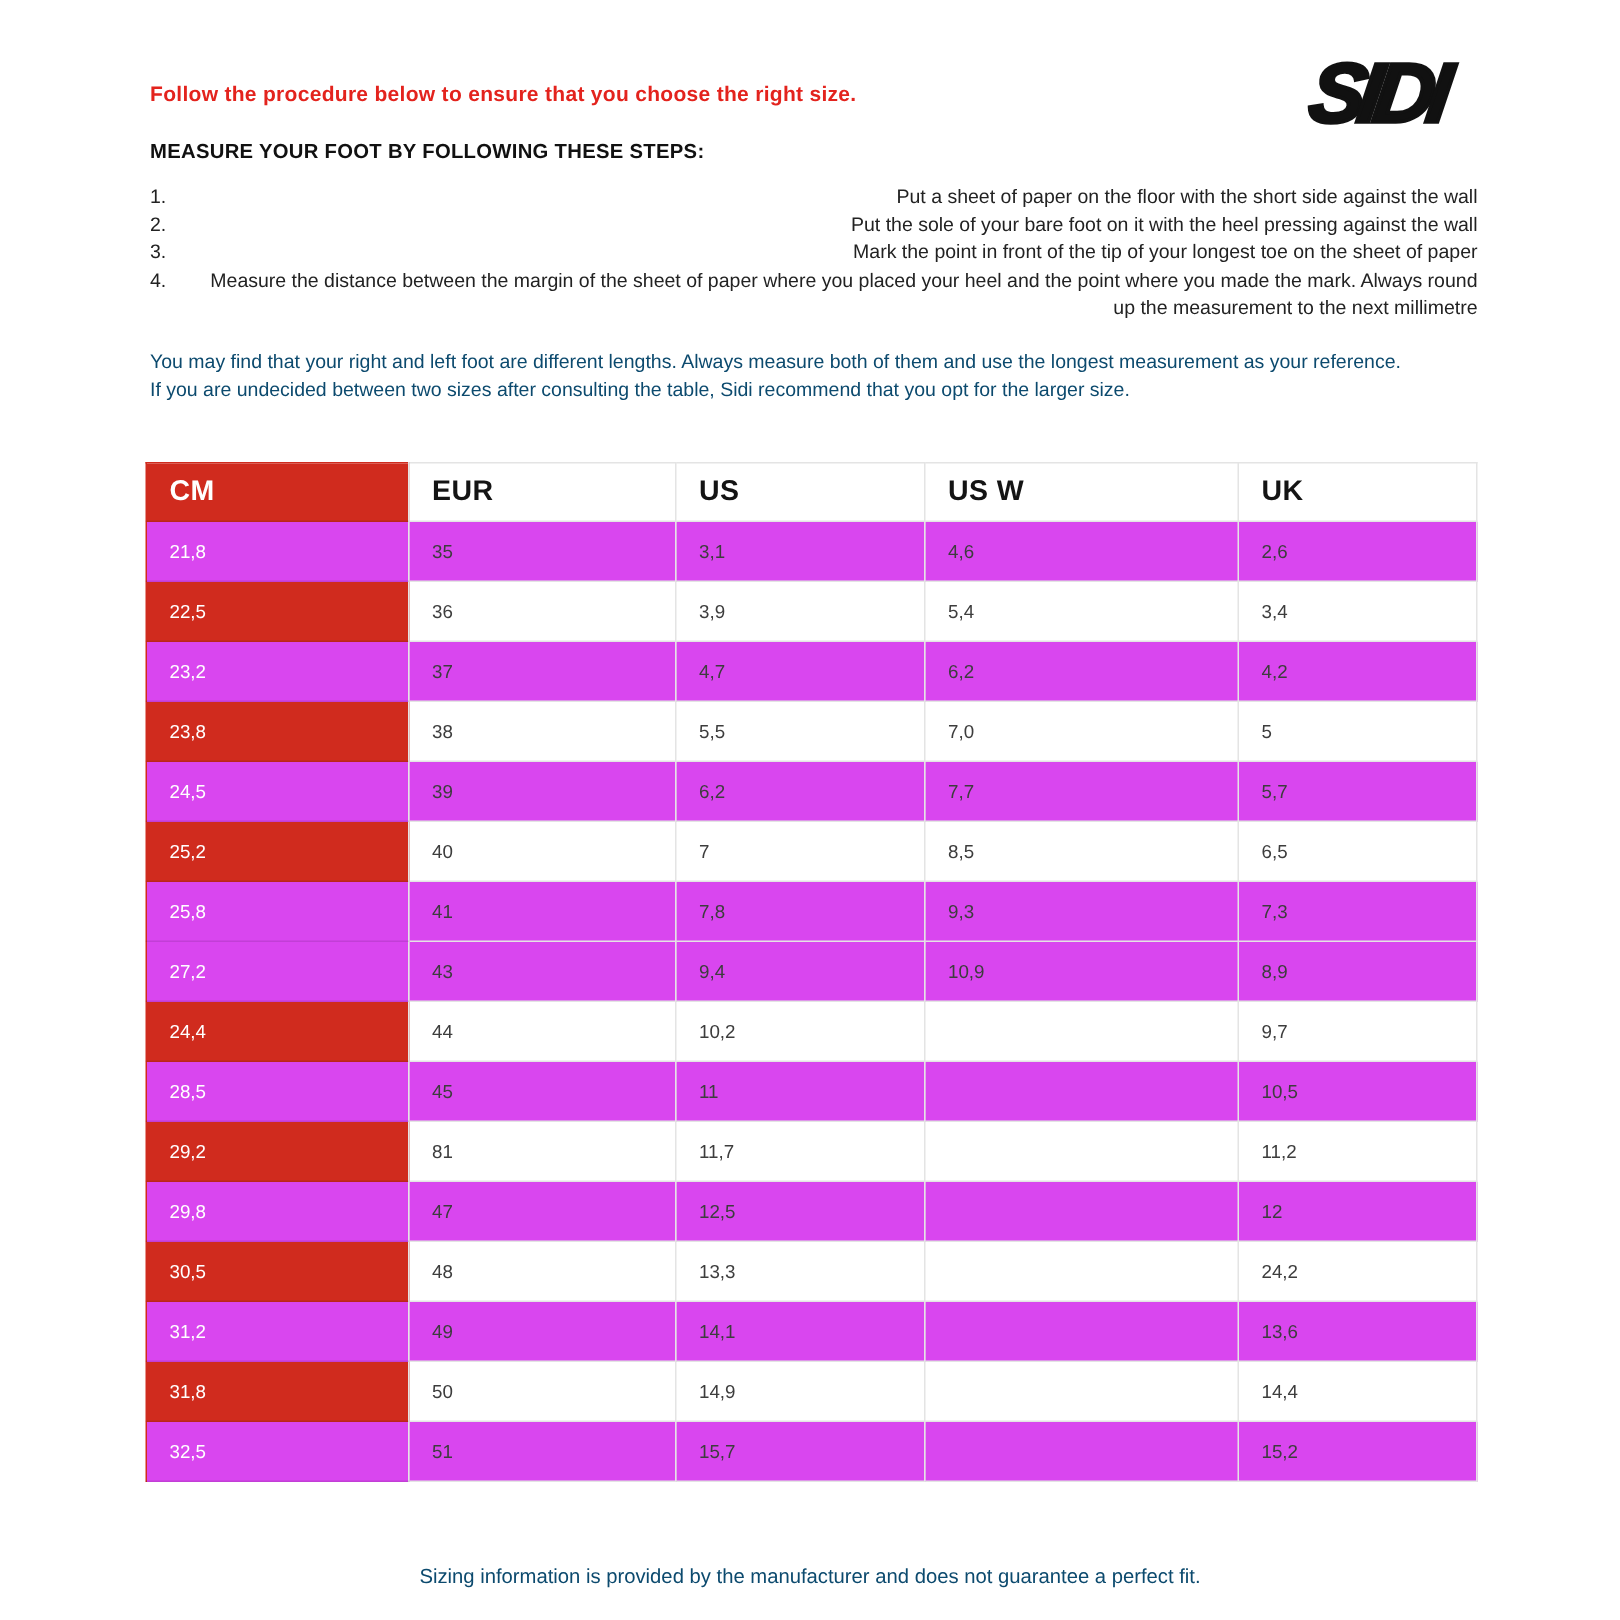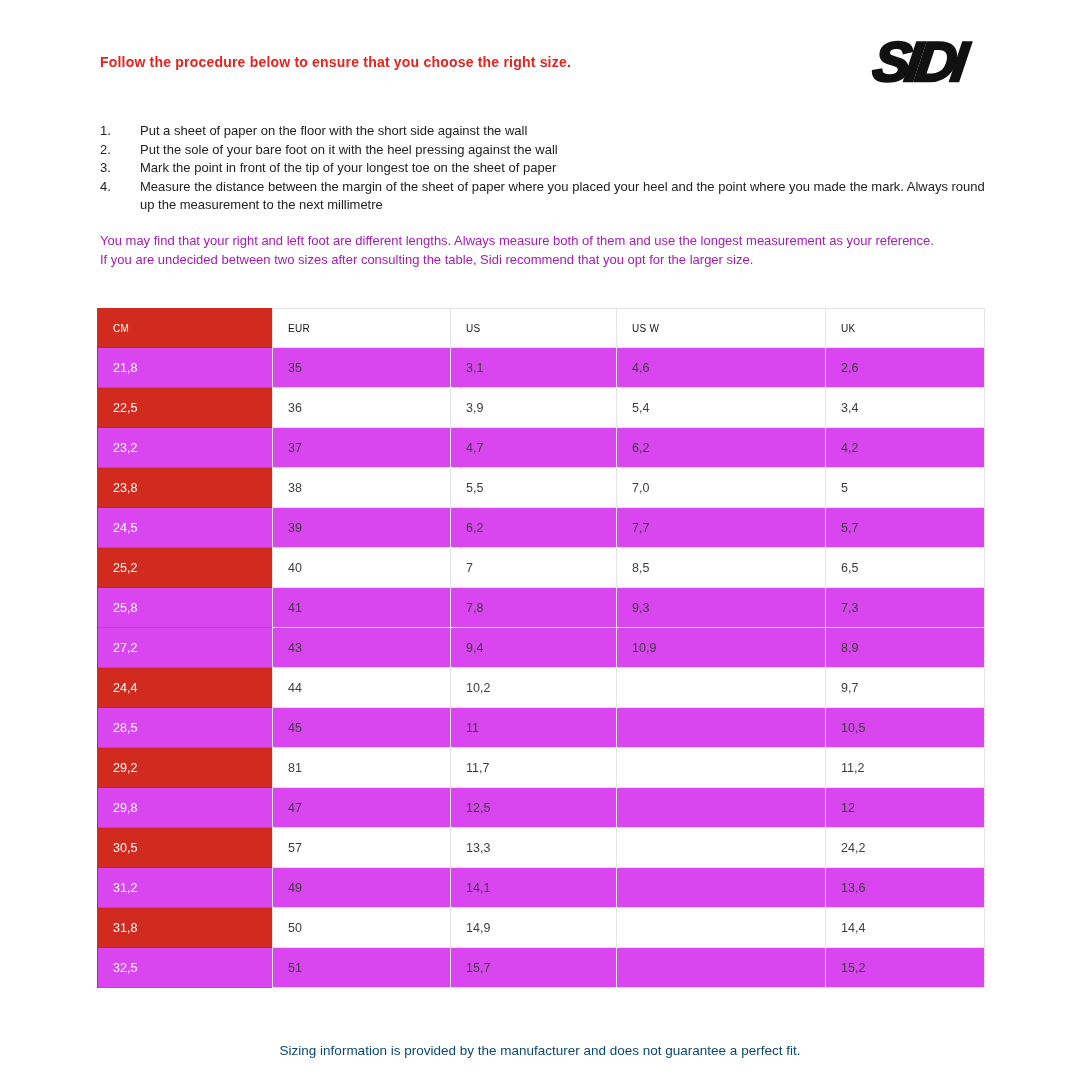--- a/index.html
+++ b/index.html
@@ -34,27 +34,27 @@
   }
 
   .steps {
     position: absolute; left: 100px; top: 122px;
     width: 885px;
     font-size: 13px; line-height: 18.5px;
     color: #222222;
   }
   .step { display: flex; }
   .step-num { width: 40px; flex: 0 0 40px; }
-  .step-text { flex: 1; }
+  .step-text { flex: 1; text-align: right; }
 
   .note {
     position: absolute; left: 100px; top: 231px;
     width: 885px;
     font-size: 13px; line-height: 19px;
-    color: #a21caf;
+    color: #0c4a6e;
   }
 
   table.size-table {
     position: absolute; left: 97px; top: 308px;
     width: 887px;
     border-collapse: collapse;
     table-layout: fixed;
   }
   .size-table col.c1 { width: 175px; }
   .size-table col.c2 { width: 178px; }
@@ -64,21 +64,21 @@
 
   .size-table th, .size-table td {
     border: 1px solid #e4e4e4;
     padding: 0 0 0 15px;
     text-align: left;
     vertical-align: middle;
     font-size: 12.5px;
   }
   .size-table th {
     height: 39px;
-    font-size: 10px; font-weight: normal;
+    font-size: 19px; font-weight: bold;
     color: #141414;
     background: #ffffff;
     letter-spacing: 0.3px;
   }
   .size-table td { height: 40px; color: #3d3d3d; }
   .size-table tr.alt td { background: #d946ef; }
   .size-table th.red, .size-table td.red {
     background: var(--sidi-red);
     color: #ffffff;
     border-top-color: rgba(0,0,0,0.10);
@@ -101,20 +101,21 @@
 <div class="page">
 
   <div class="headline">Follow the procedure below to ensure that you choose the right size.</div>
 
   <div class="logo">
     <svg width="205" height="56" viewBox="0 0 205 56">
       <text x="100" y="47" text-anchor="middle" font-family="Liberation Sans, sans-serif" font-size="56" font-weight="bold" font-style="italic" letter-spacing="-5" fill="#111111" stroke="#111111" stroke-width="2.5" transform="skewX(-8)">SIDI</text>
     </svg>
   </div>
 
+  <div class="steps-title">MEASURE YOUR FOOT BY FOLLOWING THESE STEPS:</div>
 
   <div class="steps">
     <div class="step">
       <span class="step-num">1.</span>
       <span class="step-text">Put a sheet of paper on the floor with the short side against the wall</span>
     </div>
     <div class="step">
       <span class="step-num">2.</span>
       <span class="step-text">Put the sole of your bare foot on it with the heel pressing against the wall</span>
     </div>
@@ -230,21 +231,21 @@
         </tr>
         <tr class="alt">
           <td class="red">29,8</td>
           <td>47</td>
           <td>12,5</td>
           <td></td>
           <td>12</td>
         </tr>
         <tr>
           <td class="red">30,5</td>
-          <td>57</td>
+          <td>48</td>
           <td>13,3</td>
           <td></td>
           <td>24,2</td>
         </tr>
         <tr class="alt">
           <td class="red">31,2</td>
           <td>49</td>
           <td>14,1</td>
           <td></td>
           <td>13,6</td>

